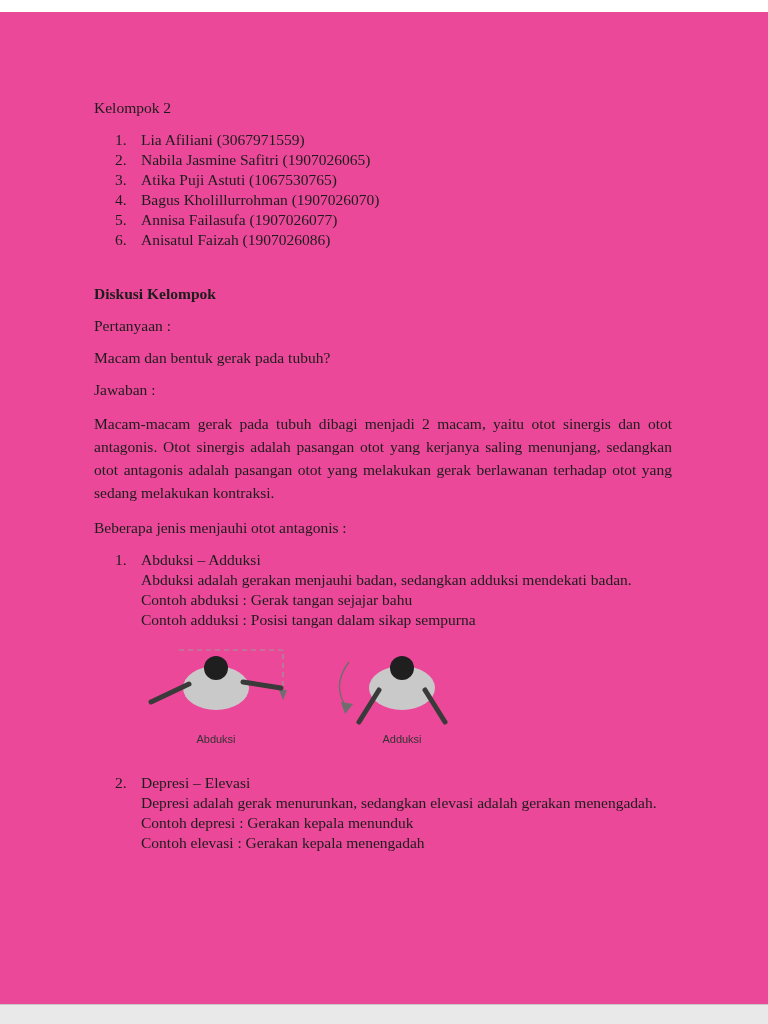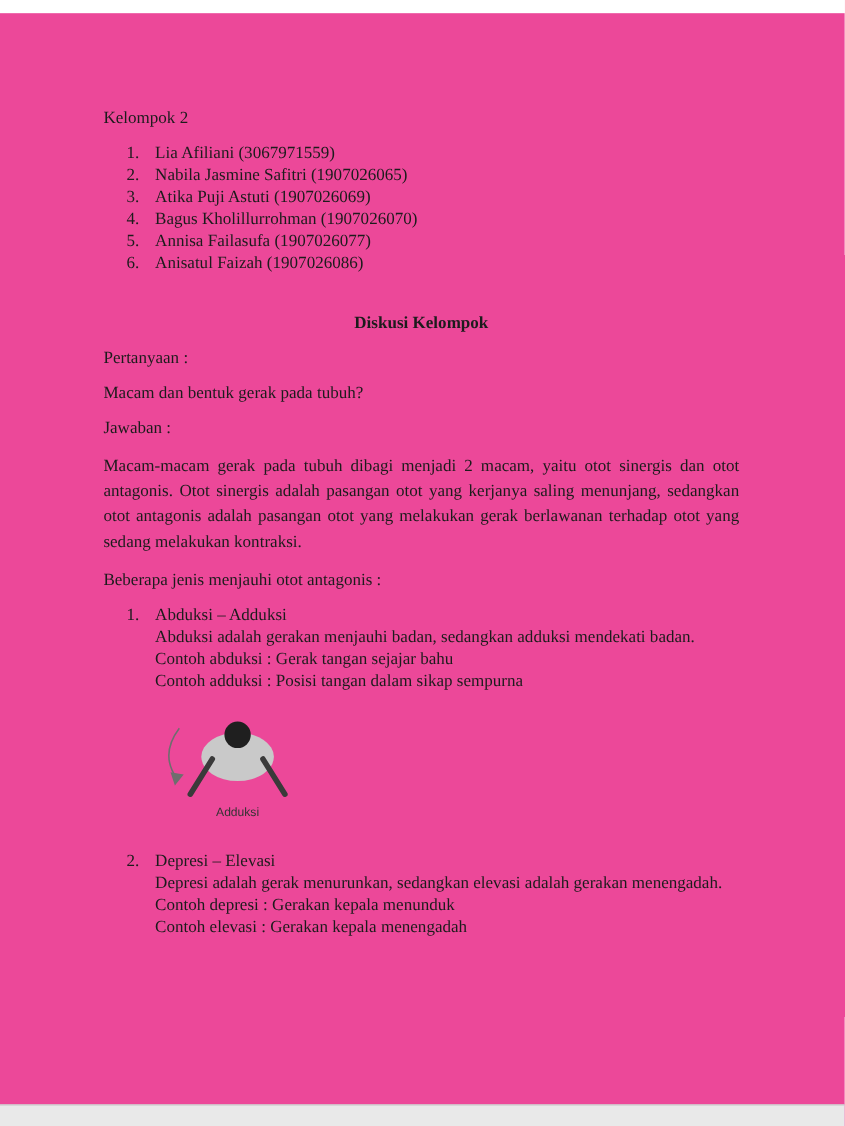--- a/index.html
+++ b/index.html
@@ -12,21 +12,21 @@
     background: #ec4899;
     font-family: "Liberation Serif", serif;
     font-size: 15.5px;
     color: #1c1c1c;
     overflow: hidden;
   }
   .content { padding: 86px 96px 0 94px; }
 
   .para { line-height: 20px; margin-bottom: 12px; }
   .doc-title {
-    text-align: center;
+    text-align: left;
     font-weight: bold;
     margin: 34px 0 12px 0;
     line-height: 20px;
   }
   .answer {
     line-height: 23px;
     text-align: justify;
     margin-bottom: 14px;
   }
 
@@ -88,21 +88,21 @@
 
 
     <ol class="plain members">
       <li>
           <span>Lia Afiliani (3067971559)</span>
         </li>
       <li>
           <span>Nabila Jasmine Safitri (1907026065)</span>
         </li>
       <li>
-          <span>Atika Puji Astuti (1907026069)</span>
+          <span>Atika Puji Astuti (1067530765)</span>
         </li>
       <li>
           <span>Bagus Kholillurrohman (1907026070)</span>
         </li>
       <li>
           <span>Annisa Failasufa (1907026077)</span>
         </li>
       <li>
           <span>Anisatul Faizah (1907026086)</span>
         </li>
@@ -124,20 +124,35 @@
 
       <li>
         <div class="mv-body">
           <div class="mv-line">Abduksi – Adduksi</div>
           <div class="mv-line">Abduksi adalah gerakan menjauhi badan, sedangkan adduksi mendekati badan.</div>
           <div class="mv-line">Contoh abduksi : Gerak tangan sejajar bahu</div>
           <div class="mv-line">Contoh adduksi : Posisi tangan dalam sikap sempurna</div>
 
           <div class="fig-row">
 
+            <div class="fig">
+              <svg width="150" height="86" viewBox="0 0 150 86">
+
+                <path d="M38 8 H142 V52" fill="none" stroke="#9a9a9a" stroke-width="1.2" stroke-dasharray="5 4"></path>
+                <polygon points="138,48 146,48 142,58" fill="#6e6e6e"></polygon>
+
+                <ellipse cx="75" cy="46" rx="33" ry="22" fill="#c9c9c9"></ellipse>
+
+                <path d="M48 42 L10 60" stroke="#3a3a3a" stroke-width="5" stroke-linecap="round" fill="none"></path>
+                <path d="M102 40 L140 46" stroke="#3a3a3a" stroke-width="5" stroke-linecap="round" fill="none"></path>
+
+                <circle cx="75" cy="26" r="12" fill="#1f1f1f"></circle>
+              </svg>
+              <div class="fig-label">Abduksi</div>
+            </div>
 
             <div class="fig">
               <svg width="150" height="86" viewBox="0 0 150 86">
 
                 <path d="M22 20 Q4 44 20 66" fill="none" stroke="#6e6e6e" stroke-width="1.4"></path>
                 <polygon points="14,60 26,62 18,72" fill="#6e6e6e"></polygon>
 
                 <ellipse cx="75" cy="46" rx="33" ry="22" fill="#c9c9c9"></ellipse>
 
                 <path d="M52 48 L32 80" stroke="#3a3a3a" stroke-width="5" stroke-linecap="round" fill="none"></path>

